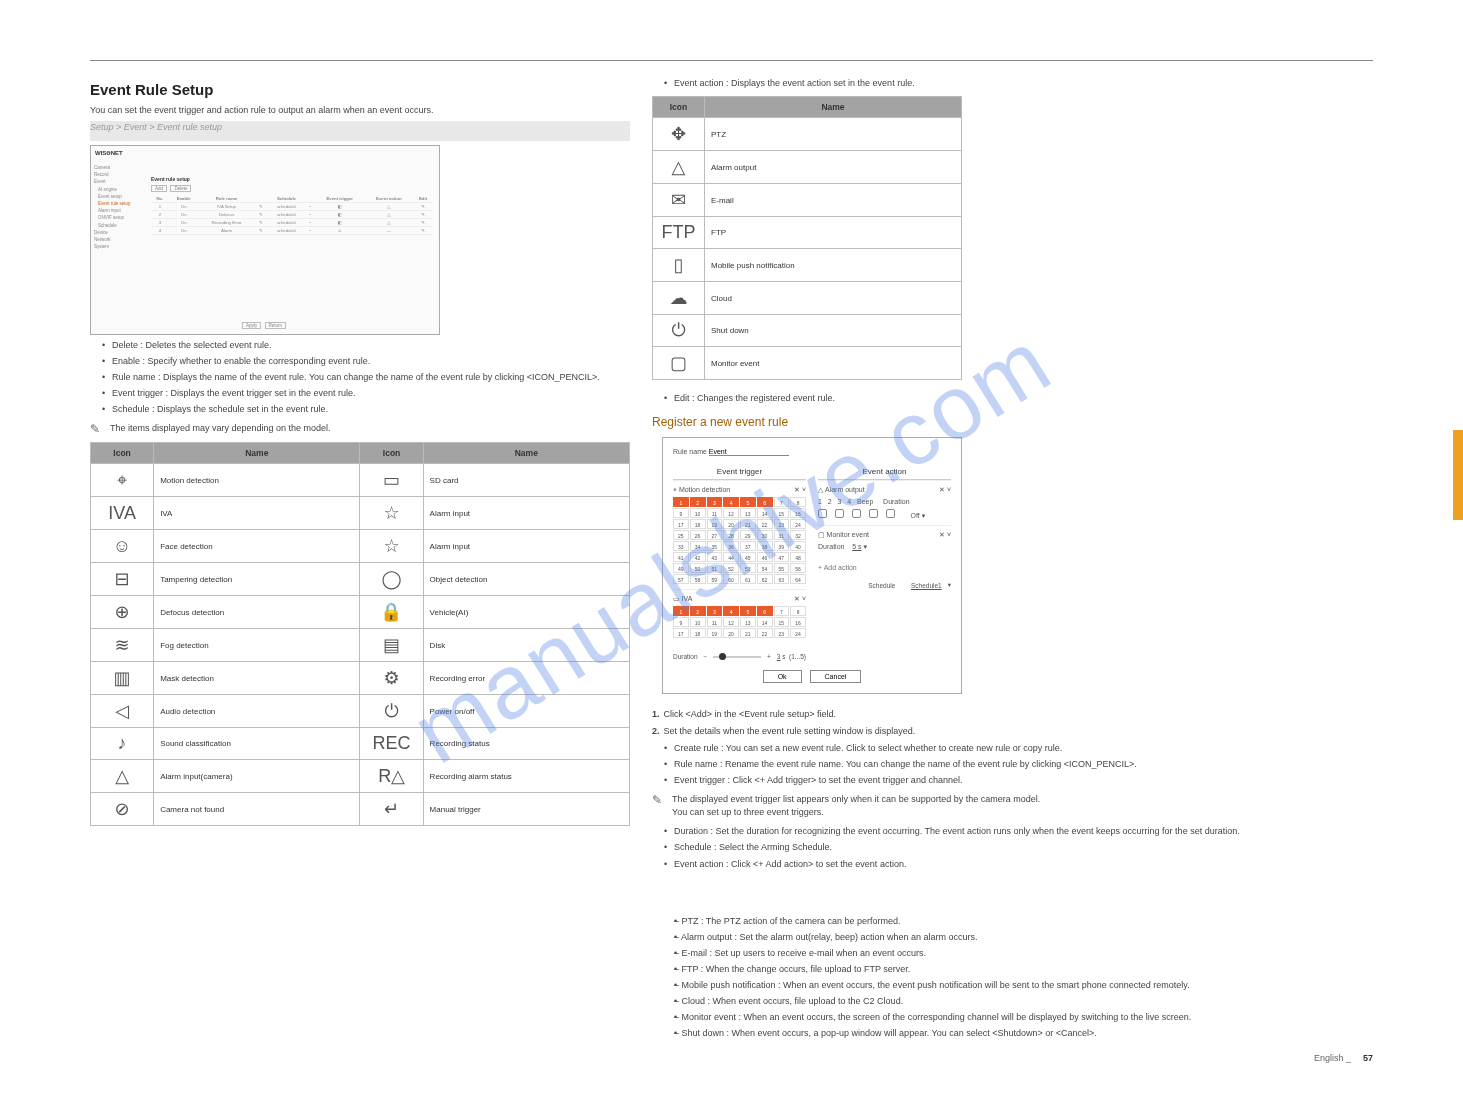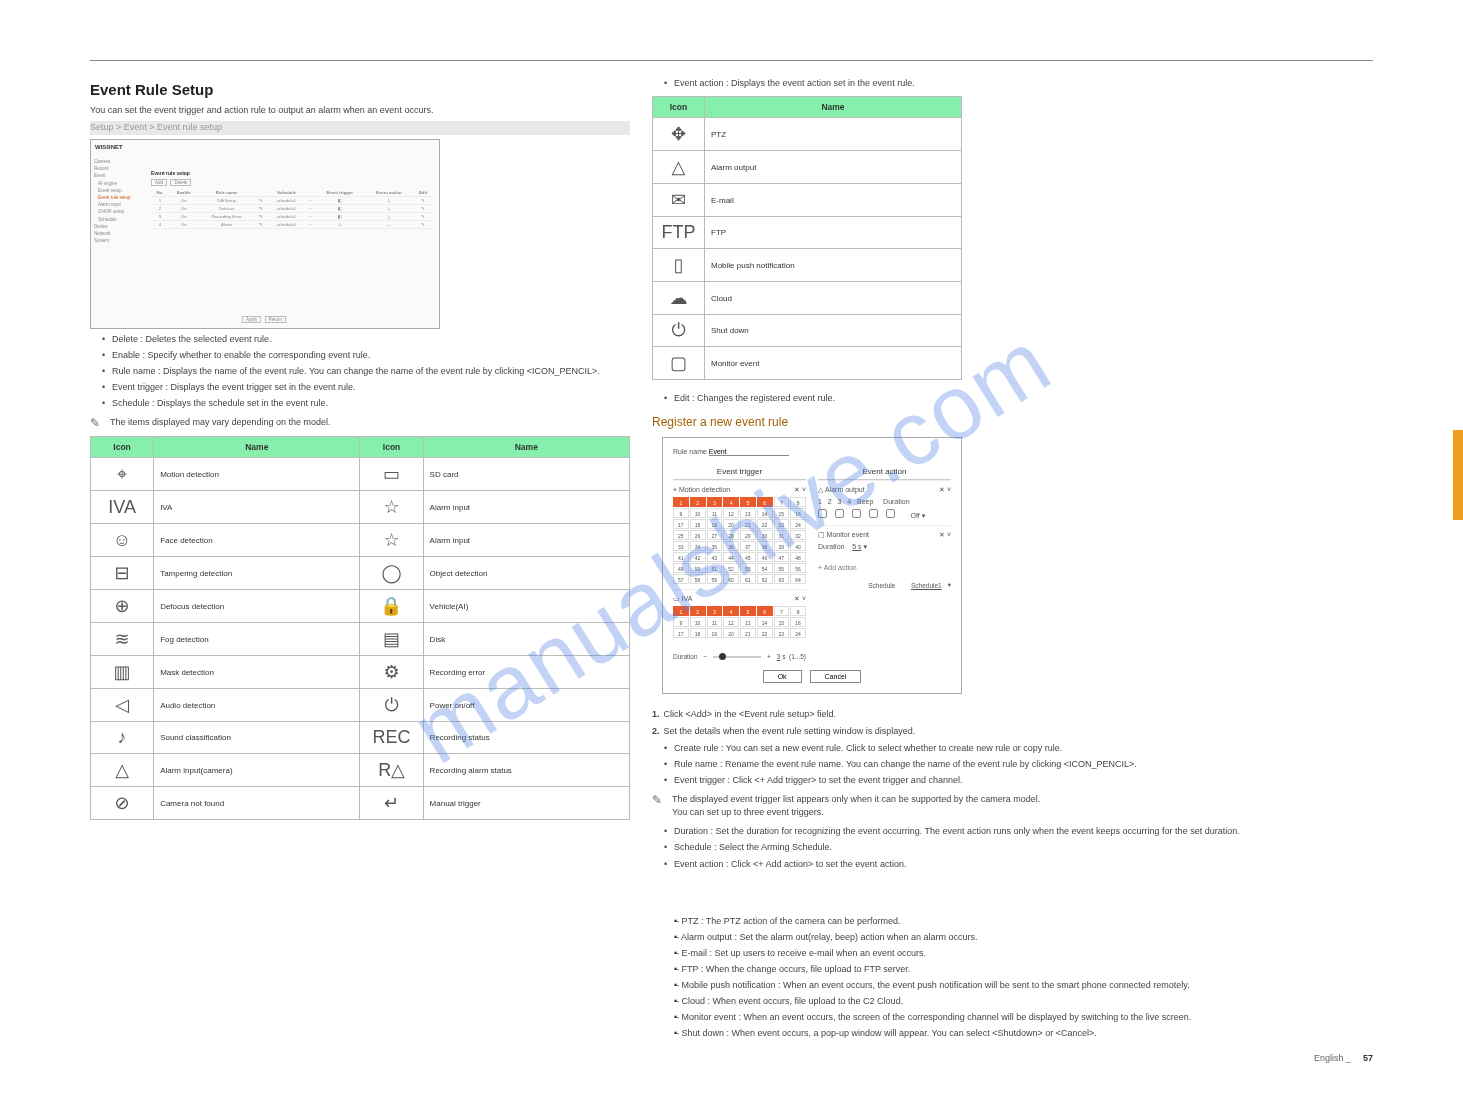--- a/index.html
+++ b/index.html
@@ -19,21 +19,21 @@
     padding: 60px 90px 40px 90px;
   }
   .hr-top { border-top: 1px solid #888; margin-bottom: 12px; }
   .cols { display: flex; gap: 22px; }
   .col-left { width: 540px; }
   .col-right { width: 640px; }
   h2 { font-size: 15px; font-weight: bold; margin: 8px 0 6px; color: #222; }
   h3 { font-size: 12px; font-weight: normal; margin: 10px 0 5px; color: #a16207; }
   p, li { font-size: 9px; line-height: 1.45; color: #444; }
   .grey-bar { background: #e8e8e8; height: 10px; margin: 4px 0; }
-  .grey-bar.tall { height: 14px; }
+  .grey-bar.tall { height: 20px; font-style: italic; }
   .screenshot {
     width: 350px; height: 190px; border: 1px solid #aaa;
     background: #fafafa; position: relative; font-size: 5px;
     color: #888; padding: 4px;
   }
   .screenshot .title { font-weight: bold; font-size: 6px; color:#333; }
   .note-row { display: flex; gap: 6px; align-items:flex-start; margin: 6px 0; }
   .pencil {
     width: 14px; flex: none; color:#666; font-size:12px;
   }
@@ -44,21 +44,21 @@
   .numlist li { list-style: none; margin-bottom: 4px; font-size: 9px; }
   .numlist .n { font-weight: bold; margin-right: 4px; }
 
   table.icon-table {
     border-collapse: collapse; width: 100%; margin: 6px 0 12px;
     font-size: 8px;
   }
   table.icon-table th, table.icon-table td {
     border: 1px solid #bbb; padding: 5px 6px; text-align: left; vertical-align: middle;
   }
-  table.icon-table th { background: #86efac; text-align: center; font-weight: bold; font-size: 8.5px;}
+  table.icon-table th { background: #a3a3a3; text-align: center; font-weight: bold; font-size: 8.5px;}
   table.icon-table td.icon-cell { text-align:center; width: 52px; font-size: 18px; color:#555; }
   table.icon-table td.name-cell { width: 170px; }
 
   .rule-dialog {
     width: 300px; border: 1px solid #aaa; background:#fff; padding: 10px;
     margin: 8px 0 14px 10px; font-size: 7px; color:#555;
   }
   .rule-dialog .rn { margin-bottom:8px; }
   .rule-dialog .rn input { border:none; border-bottom:1px solid #888; width:80px; font-size:7px;}
   .rule-dialog .twosec { display:flex; gap:12px; }

